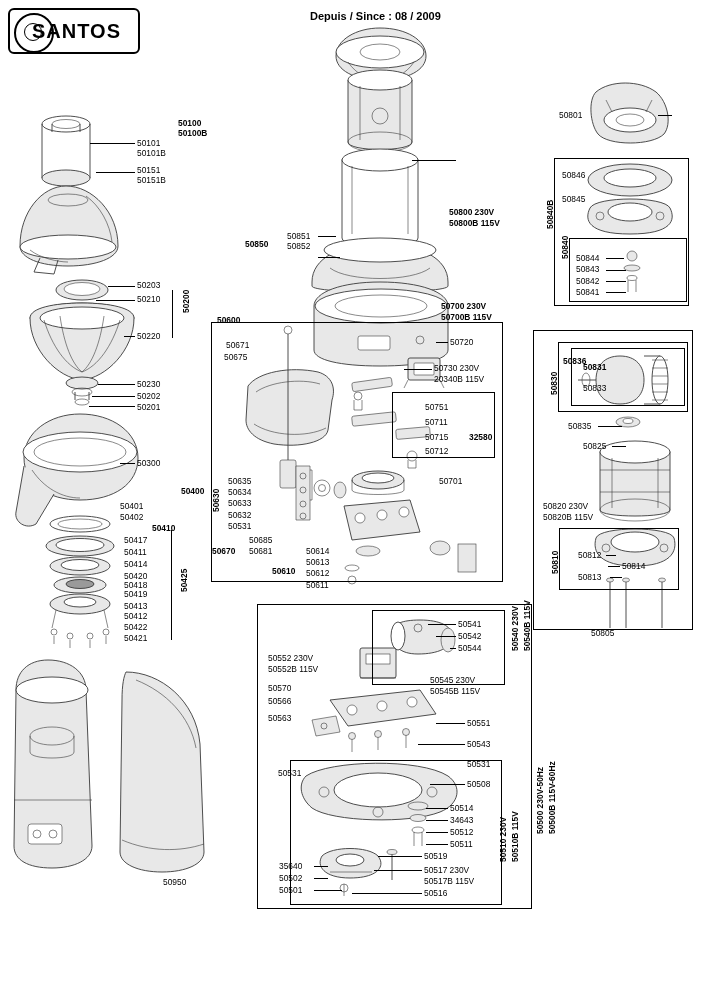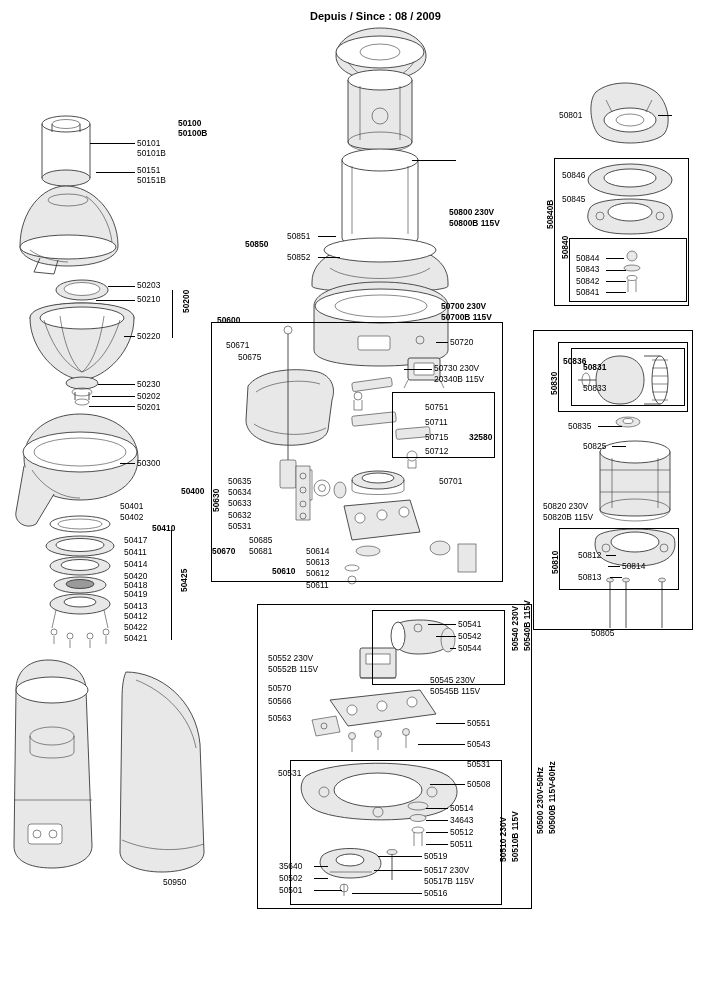--- a/index.html
+++ b/index.html
@@ -136,20 +136,24 @@
   .art .fillgray { fill: #e8e8e8; }
   .art .filldark { fill: #9a9a9a; }
   .art .fillw { fill: #ffffff; }
   .art .thin { stroke-width: 0.6; }
 </style>
 </head>
 <body>
 
 <div class="page">
 
+  <div class="logo">
+    <span class="swoosh"></span>
+    <span class="brand">SANTOS</span>
+  </div>
   <div class="since">Depuis / Since : 08 / 2009</div>
 
   <svg class="art" viewBox="0 0 701 992">
 
     <g>
       <ellipse class="fillw" cx="66" cy="124" rx="24" ry="8"></ellipse>
       <path d="M42 124 L42 178 M90 124 L90 178"></path>
       <ellipse class="fillgray" cx="66" cy="178" rx="24" ry="8"></ellipse>
       <ellipse class="thin" cx="66" cy="124" rx="14" ry="4.5"></ellipse>
       <path d="M52 124 L52 132 M80 124 L80 132"></path>
@@ -485,29 +489,29 @@
   <div class="lbl" style="left:124px;top:602px;">50413</div>
   <div class="lbl" style="left:124px;top:612px;">50412</div>
   <div class="lbl" style="left:124px;top:623px;">50422</div>
   <div class="lbl" style="left:124px;top:634px;">50421</div>
   <div class="lbl" style="left:163px;top:878px;">50950</div>
 
   <div class="lbl b" style="left:449px;top:208px;">50800 230V</div>
   <div class="lbl b" style="left:449px;top:219px;">50800B 115V</div>
   <div class="lbl b" style="left:245px;top:240px;">50850</div>
   <div class="lbl" style="left:287px;top:232px;">50851</div>
-  <div class="lbl" style="left:287px;top:253px;">50852</div>
+  <div class="lbl" style="left:287px;top:242px;">50852</div>
   <div class="lbl b" style="left:441px;top:302px;">50700 230V</div>
   <div class="lbl b" style="left:441px;top:313px;">50700B 115V</div>
   <div class="lbl" style="left:450px;top:338px;">50720</div>
   <div class="lbl" style="left:434px;top:364px;">50730 230V</div>
   <div class="lbl" style="left:434px;top:375px;">20340B 115V</div>
   <div class="lbl b" style="left:217px;top:316px;">50600</div>
   <div class="lbl" style="left:226px;top:341px;">50671</div>
-  <div class="lbl" style="left:238px;top:353px;text-align:center;">50675</div>
+  <div class="lbl" style="left:224px;top:353px;text-align:center;">50675</div>
   <div class="lbl" style="left:425px;top:403px;">50751</div>
   <div class="lbl" style="left:425px;top:418px;">50711</div>
   <div class="lbl" style="left:425px;top:433px;">50715</div>
   <div class="lbl" style="left:425px;top:447px;">50712</div>
   <div class="lbl b" style="left:469px;top:433px;">32580</div>
   <div class="lbl" style="left:439px;top:477px;">50701</div>
   <div class="lbl" style="left:228px;top:477px;">50635</div>
   <div class="lbl" style="left:228px;top:488px;">50634</div>
   <div class="lbl" style="left:228px;top:499px;">50633</div>
   <div class="lbl" style="left:228px;top:511px;">50632</div>

